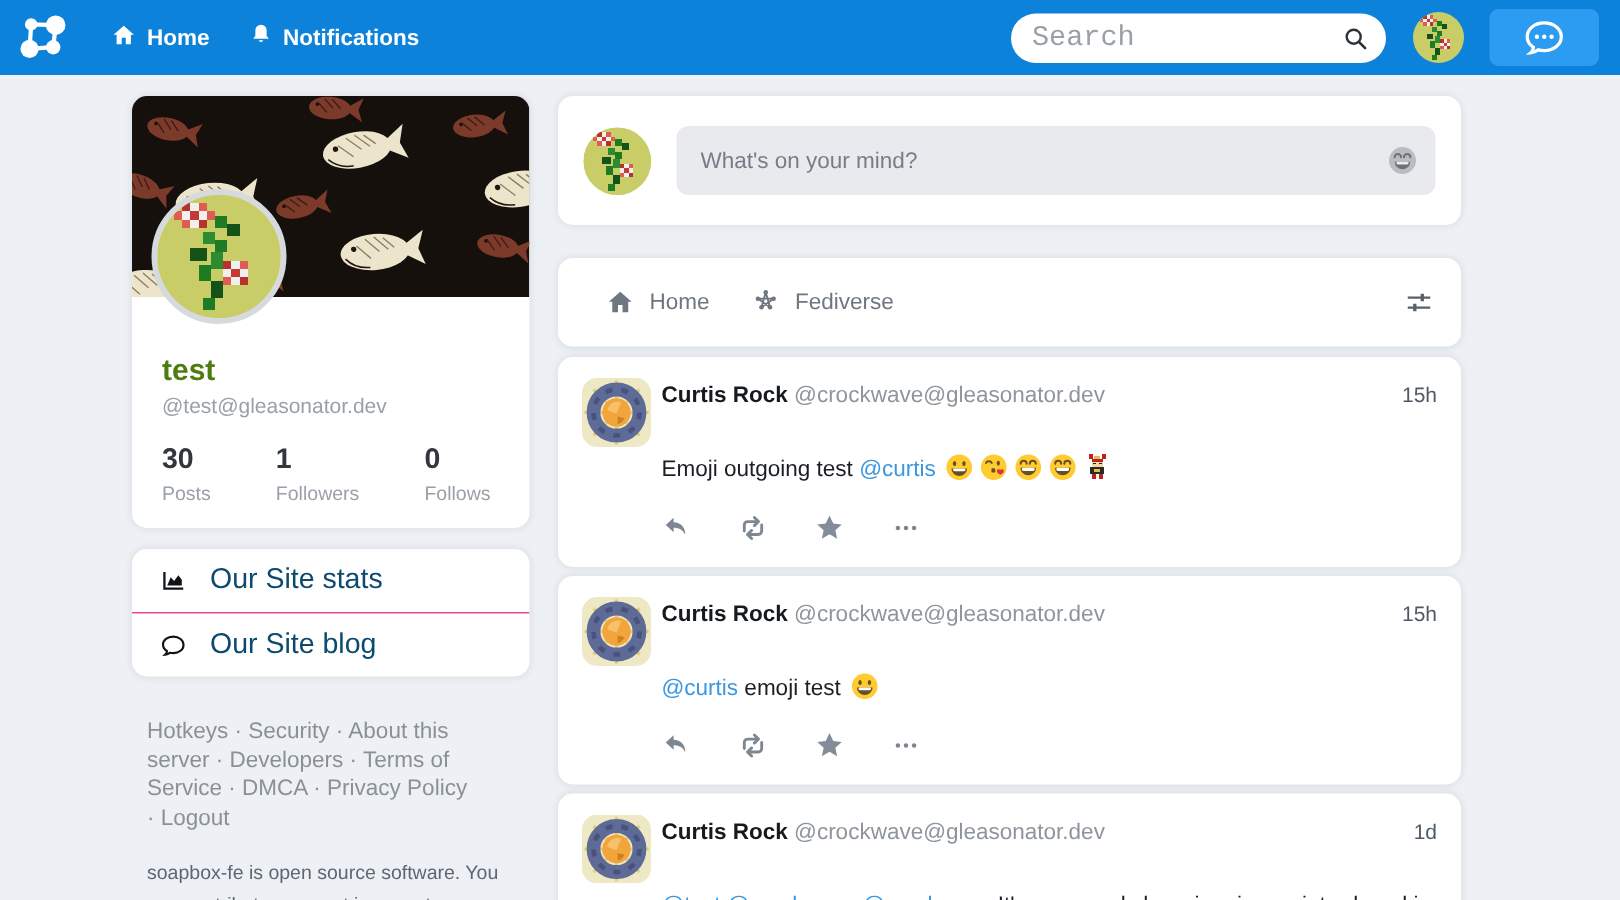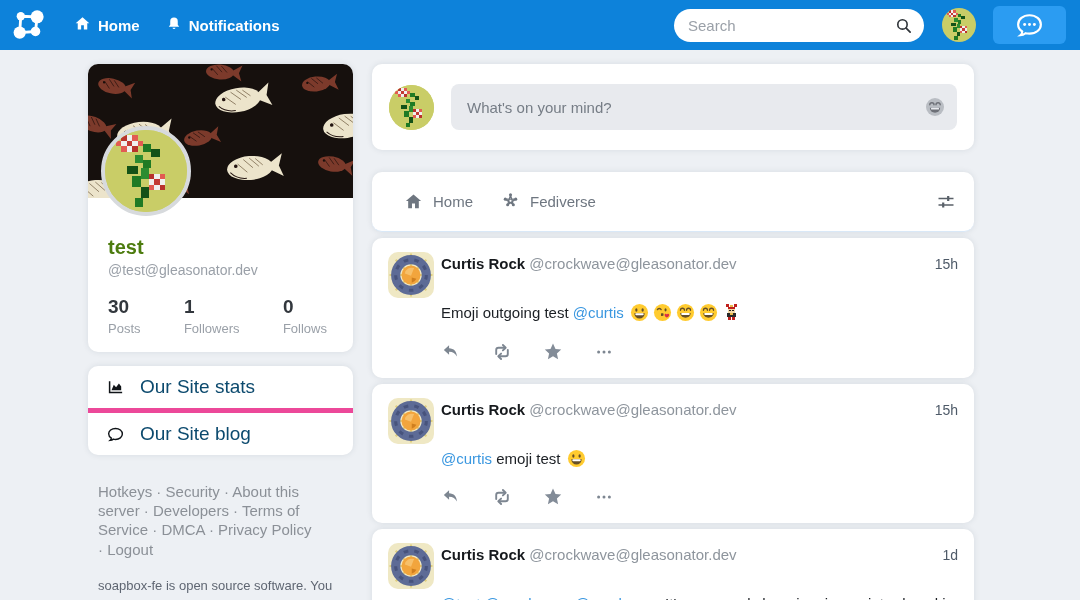--- a/index.html
+++ b/index.html
@@ -8,21 +8,21 @@
     font-family:"Liberation Sans",sans-serif;-webkit-font-smoothing:antialiased;
   }
   
   .navbar{height:50px;background:#0d82da;display:flex;align-items:center;
     padding:0 14px 0 10px;box-sizing:border-box;position:relative;z-index:5}
   .logo{width:38px;height:38px;display:flex;align-items:center;justify-content:center;cursor:pointer}
   .nav-link{color:#fff;font-weight:bold;font-size:15px;display:flex;align-items:center;gap:7px;
     margin-left:26px;cursor:pointer;white-space:nowrap}
   .search-wrap{margin-left:auto;position:relative;width:250px}
   .search-input{width:100%;height:33px;border-radius:17px;border:none;padding:0 38px 0 14px;
-    font-size:15px;box-sizing:border-box;color:#14532d;outline:none;font-family:Liberation Sans, sans-serif}
+    font-size:19px;box-sizing:border-box;color:#14532d;outline:none;font-family:Liberation Mono, monospace}
   .search-input::placeholder{color:#9aa0a8}
   .search-icon{position:absolute;right:11px;top:8px;cursor:pointer;line-height:0}
   .nav-avatar{width:34px;height:34px;border-radius:50%;margin-left:18px;overflow:hidden;
     cursor:pointer;line-height:0;flex-shrink:0}
   .chat-btn{width:73px;height:38px;background:#2b9cf2;border-radius:6px;margin-left:17px;
     display:flex;align-items:center;justify-content:center;border:none;cursor:pointer;line-height:0}
   
   .page{display:flex;gap:19px;padding:14px 106px 0 88px;box-sizing:border-box}
   .sidebar{width:265px;flex-shrink:0}
   .main{flex:1;min-width:0}
@@ -36,21 +36,21 @@
   .profile-name{margin:38px 4px 0 20px;font-size:20px;font-weight:bold;color:#4d7c0f;cursor:pointer}
   .profile-handle{margin:3px 0 0 20px;font-size:14px;color:#9aa0a8}
   .stats{display:flex;justify-content:space-between;padding:0 26px 0 20px;margin-top:18px}
   .stat{cursor:pointer}
   .stat-value{font-size:19px;font-weight:bold;color:#32373d}
   .stat-label{font-size:13px;color:#9aa0a8;margin-top:3px}
   
   .menu-card{margin-top:14px;overflow:hidden}
   .menu-item{display:flex;align-items:center;gap:15px;height:42px;padding:0 17px;
     font-size:19px;color:#0c4a6e;cursor:pointer}
-  .menu-item + .menu-item{border-top:5px solid #ec4899}
+  .menu-item + .menu-item{border-top:1px solid #ec4899}
   .menu-item .mi-icon{line-height:0;width:20px;display:flex;justify-content:center}
   
   .side-footer{margin:27px 2px 0 10px;color:#8b9097;font-size:15px;line-height:1.28;width:218px}
   .footer-link{cursor:pointer}
   .about{margin:17px 0 0 10px;font-size:13px;color:#5f6672;line-height:1.6;width:252px}
   .about-link{text-decoration:underline;cursor:pointer;color:#5f6672}
   
   .compose-card{display:flex;align-items:flex-end;gap:17px;padding:20px 17px;box-sizing:border-box}
   .compose-avatar{width:45px;height:45px;border-radius:50%;overflow:hidden;flex-shrink:0;
     background:#c9cd67;line-height:0;cursor:pointer}

